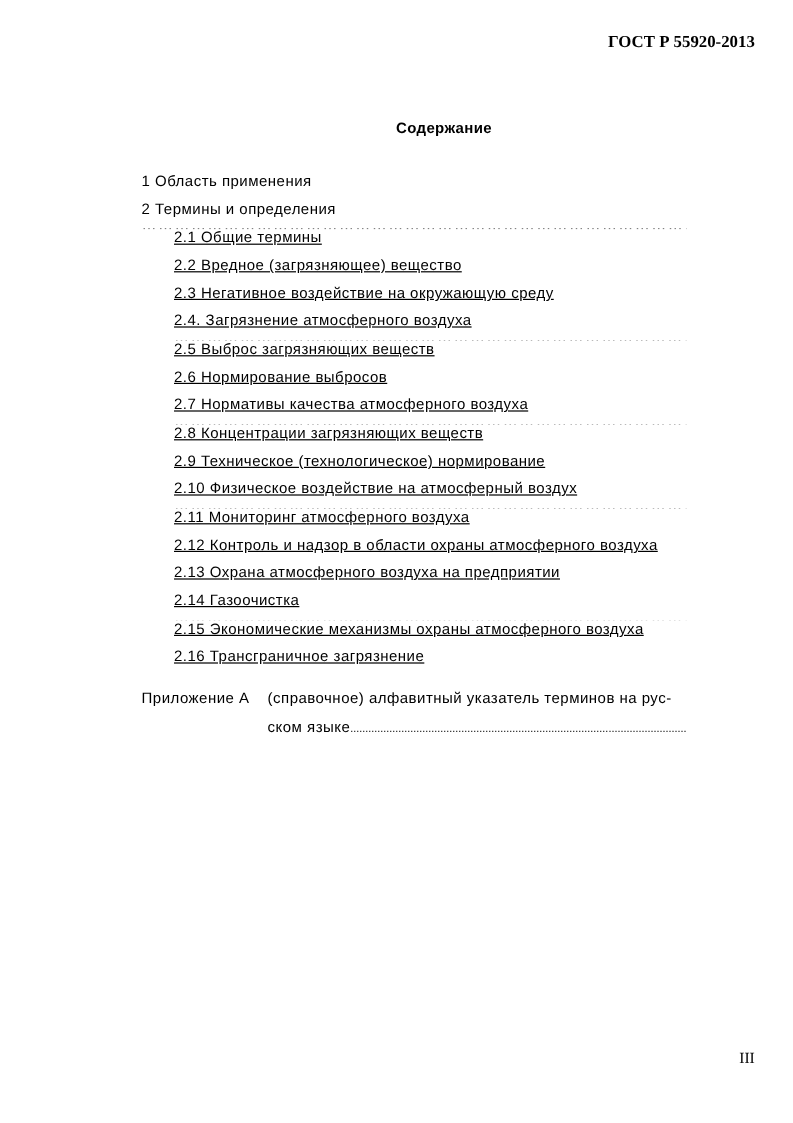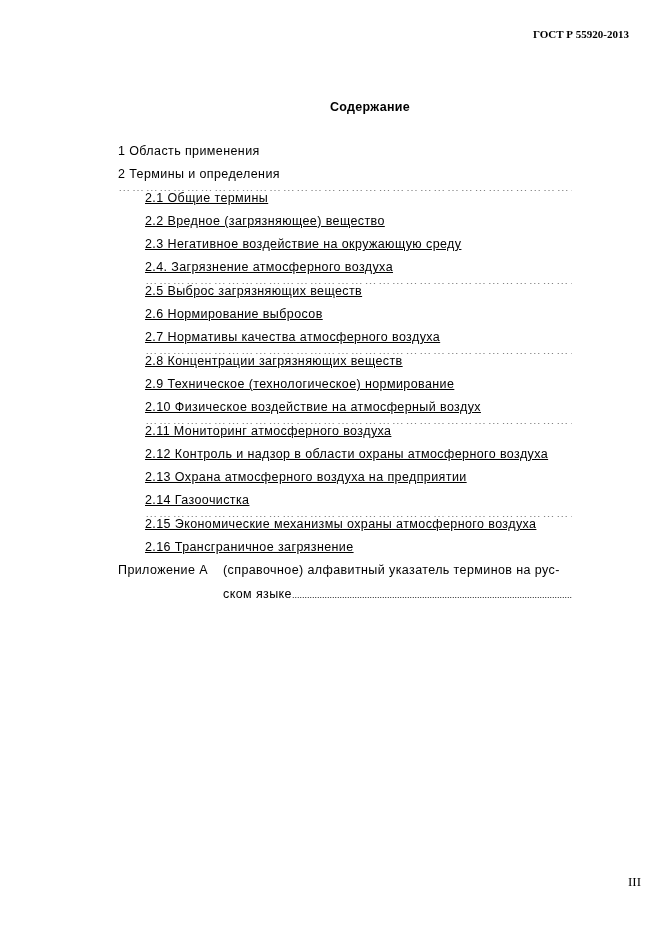--- a/index.html
+++ b/index.html
@@ -1,42 +1,42 @@
 <!DOCTYPE html>
 <html><head>
   <meta charset="utf-8">
   <style>
     html, body { margin: 0; padding: 0; background: #ffffff; }
     body { width: 661px; height: 936px; position: relative; overflow: hidden; color: #000; }
     .header-code {
       position: absolute; top: 28px; right: 32px;
-      font-family: "Liberation Serif", serif; font-weight: bold; font-size: 11px; margin-left: 12px;
+      font-family: "Liberation Serif", serif; font-weight: bold; font-size: 14px; margin-left: 12px;
     }
     .toc-title {
       position: absolute; top: 100px; left: 0; width: 740px; text-align: center;
       font-family: "Liberation Sans", sans-serif; font-weight: bold; font-size: 12.5px;
       letter-spacing: 0.3px;
     }
     .toc {
       position: absolute; top: 144px; left: 118px; width: 454px;
       font-family: "Liberation Sans", sans-serif; font-size: 12.5px; letter-spacing: 0.4px;
     }
     .toc-row {
       display: flex; height: 23.3px; align-items: flex-start; white-space: nowrap; overflow: hidden; flex-direction: column;
     }
     .toc-row.sub { padding-left: 27px; text-decoration: underline; }
     .toc-label { flex: 0 0 auto; }
     .toc-leader { flex: 1 1 auto; overflow: hidden; white-space: nowrap; letter-spacing: 1.2px; }
-    .appendix { display: flex; margin-top: 0; }
+    .appendix { display: flex; margin-top: 12px; }
     .appendix-key { width: 105px; flex: 0 0 auto; }
     .appendix-body { flex: 1 1 auto; text-align: center; }
     .appendix-line { height: 23.3px; white-space: nowrap; overflow: hidden; display: flex; }
     .appendix-leader { flex: 1 1 auto; overflow: hidden; letter-spacing: 0; font-size: 9px; padding-top: 3px; }
     .page-num {
-      position: absolute; top: 874px; right: 20px;
+      position: absolute; top: 874px; right: 32px;
       font-family: "Liberation Serif", serif; font-size: 13px;
     }
   </style>
 </head>
 <body>
 
 <div class="header-code">ГОСТ Р 55920-2013</div>
 
 <div class="toc-title">Содержание</div>
 

